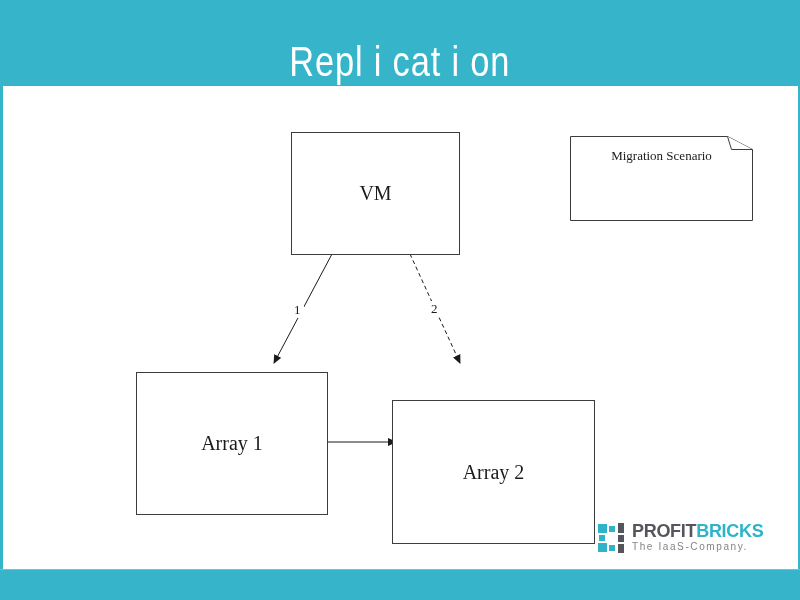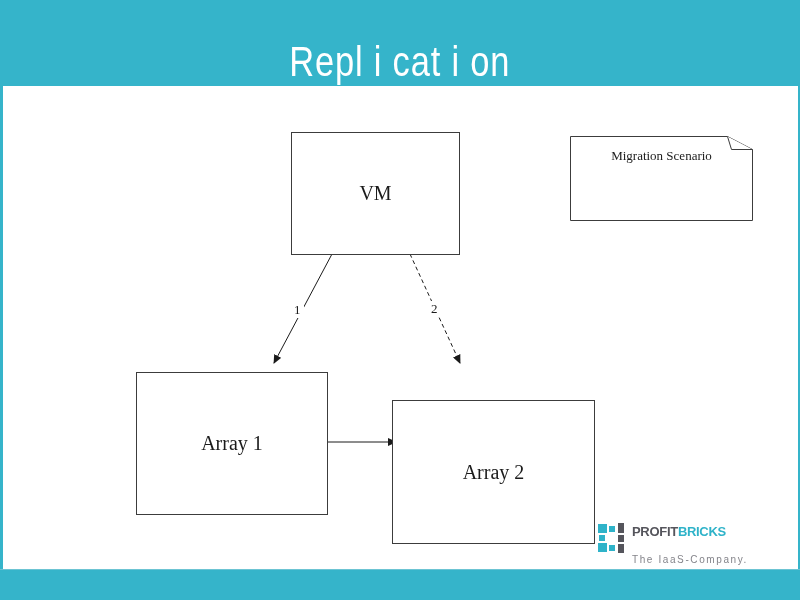--- a/index.html
+++ b/index.html
@@ -48,26 +48,26 @@
     position:absolute; background:#ffffff; padding:0 3px;
     font-size:13px; color:#1b1b1b;
   }
   .edge-label-1 { left:291px; top:302px; }
   .edge-label-2 { left:428px; top:301px; }
 
   
   .logo { position:absolute; left:598px; top:523px; display:flex; align-items:flex-start; }
   .logo-icon { display:block; }
   .logo-text { margin-left:6px; font-family:"Liberation Sans", sans-serif; }
-  .brand-row { font-size:13px; font-weight:bold; letter-spacing:-0.3px; line-height:17px; white-space:nowrap; }
+  .brand-row { font-size:18px; font-weight:bold; letter-spacing:-0.3px; line-height:17px; white-space:nowrap; }
   .brand-profit { color:#55555c; }
   .brand-bricks { color:#2fb3c9; }
   .brand-tagline {
     font-size:10px; color:#84848a; letter-spacing:1.6px; line-height:12px;
-    margin-top:14px; white-space:nowrap;
+    margin-top:1px; white-space:nowrap;
   }
 </style>
 </head>
 <body>
 
 <div class="slide">
 
   <div class="header-banner">
     <span class="slide-title">Repl i cat i on</span>
   </div>

